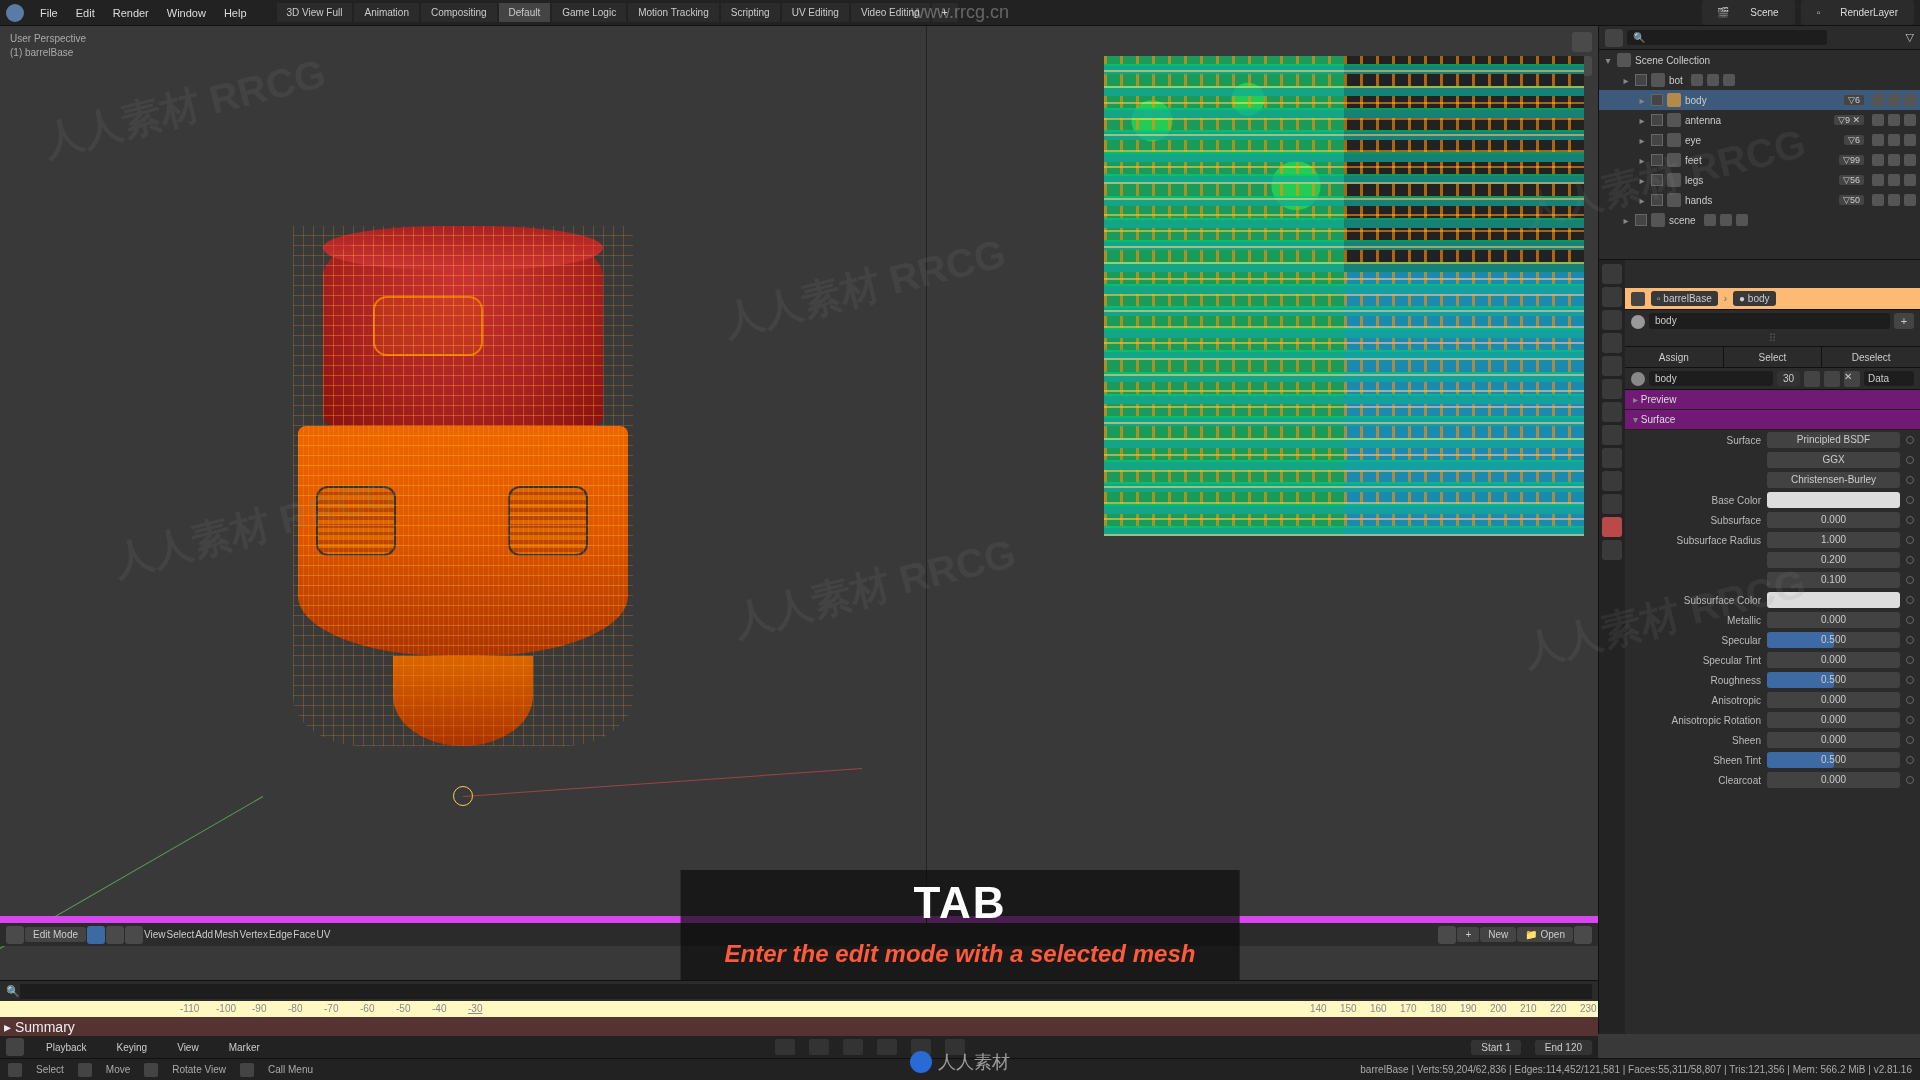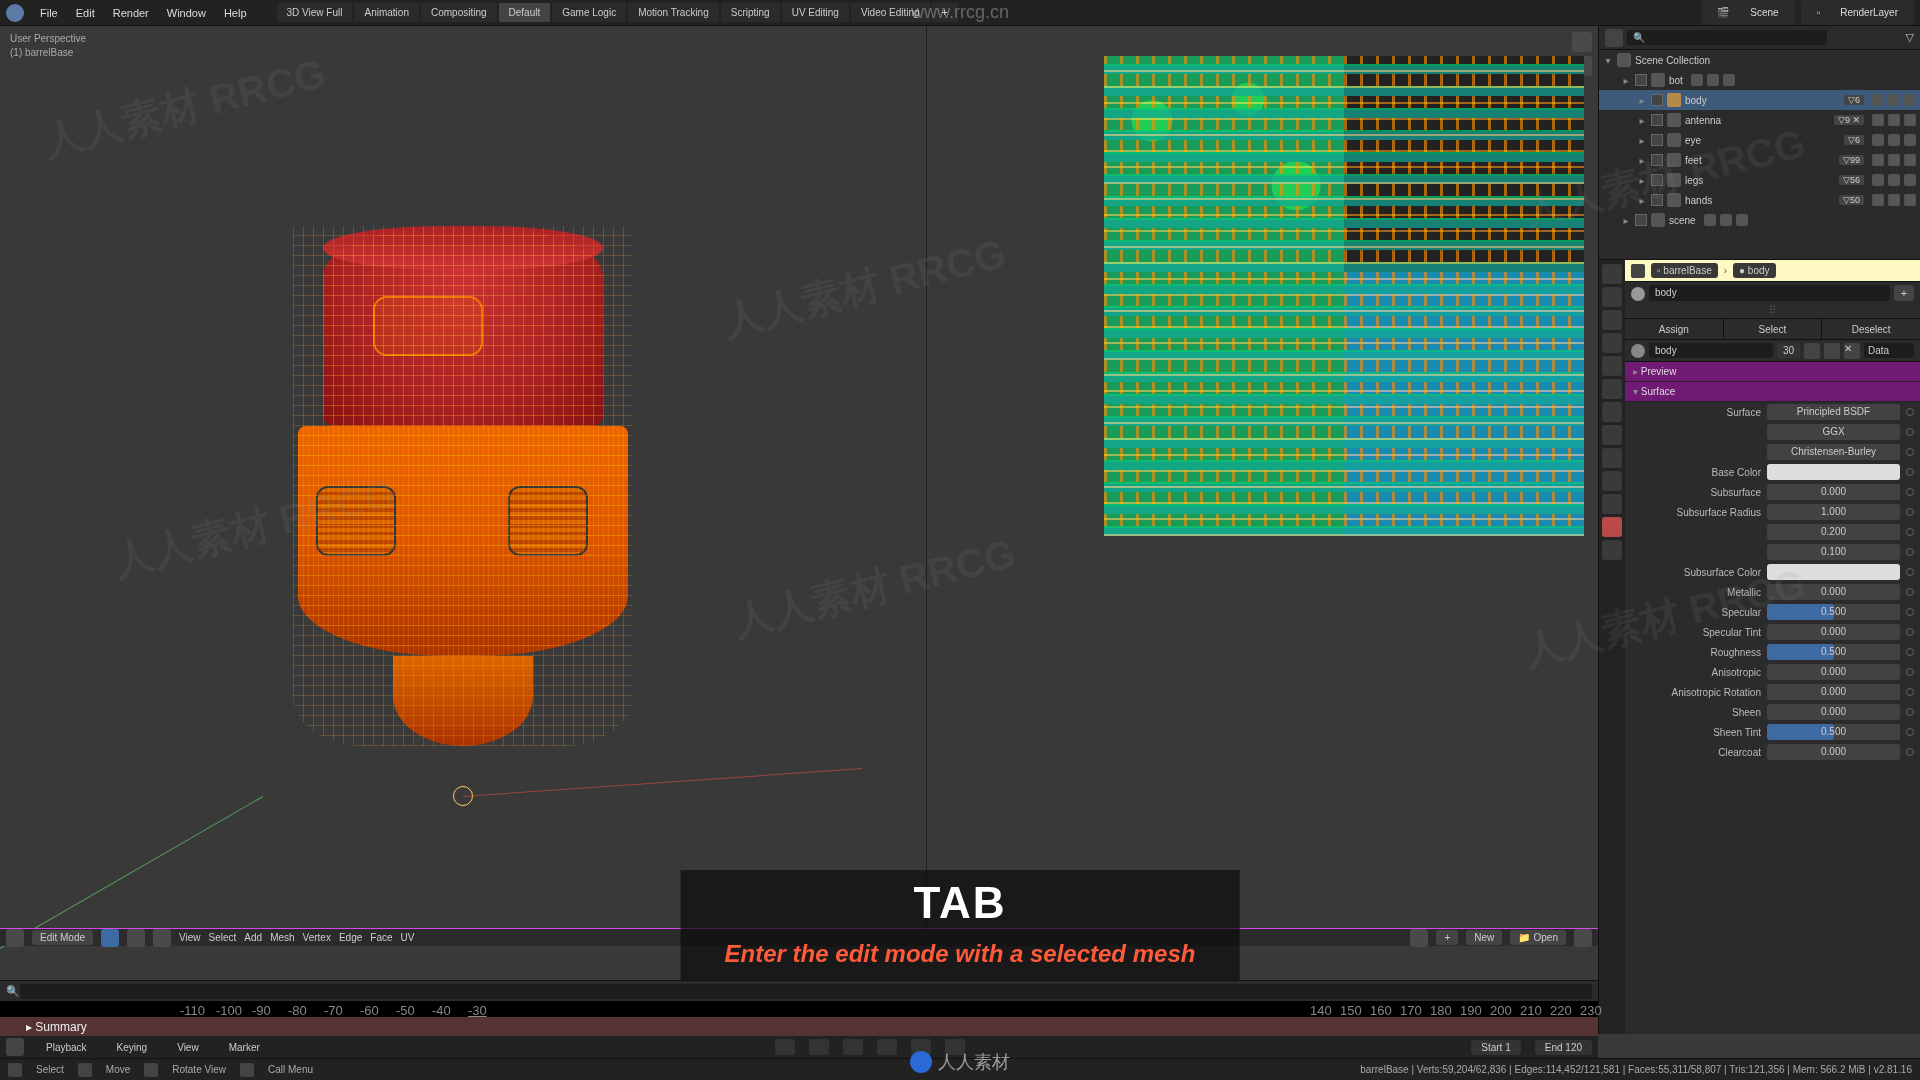--- a/index.html
+++ b/index.html
@@ -53,32 +53,32 @@
   repeating-linear-gradient(90deg, rgba(255,140,0,.9) 0 3px, transparent 3px 16px);
   opacity: .7; }
 .uv-overlay { position: absolute; inset: 0; background:
   repeating-linear-gradient(0deg, rgba(255,140,0,.8) 0 2px, transparent 2px 16px);
   mix-blend-mode: screen; opacity: .7; }
 .uv-tl { position: absolute; top: 0; left: 0; width: 50%; height: 45%; background:
   radial-gradient(circle at 20% 30%, #2c5 0 20px, transparent 21px),
   radial-gradient(circle at 60% 20%, #2c5 0 16px, transparent 17px),
   radial-gradient(circle at 80% 60%, #2c5 0 24px, transparent 25px); }
 
-.vp-toolbar { position: absolute; bottom: 0; left: 0; right: 0; height: 18px; background: #2b2b2b; display: flex; align-items: center; padding: 0 6px; gap: 8px; font-size: 10px; border-top: 1px solid #d946ef; }
+.vp-toolbar { position: absolute; bottom: 0; left: 0; right: 0; height: 30px; background: #2b2b2b; display: flex; align-items: center; padding: 0 6px; gap: 1px; font-size: 10px; border-top: 7px solid #d946ef; }
 .vp-toolbar .dd { background: #444; padding: 2px 8px; border-radius: 3px; }
 .vp-toolbar .ic { width: 18px; height: 18px; background: #4a4a4a; border-radius: 3px; }
 .vp-toolbar .ic.active { background: #3d6aa3; }
 .vp-toolbar .btn-new { background: #444; padding: 2px 8px; border-radius: 3px; }
 
 .timeline { height: 56px; background: #2b2b2b; border-top: 1px solid #111; position: relative; }
 .tl-search { height: 20px; display: flex; align-items: center; padding: 0 6px; }
 .tl-search input { background: #1d1d1d; border: none; color: #aaa; font-size: 10px; padding: 2px 6px; width: 100%; outline: none; }
-.tl-ruler { height: 16px; background: #000000; position: relative; font-size: 13px; color: #888; }
+.tl-ruler { height: 16px; background: #fef9c3; position: relative; font-size: 10px; color: #888; }
 .tl-ruler span { position: absolute; top: 2px; }
-.tl-summary { height: 20px; background: #553333; padding-left: 26px; line-height: 20px; font-size: 12px; color: #eee; }
+.tl-summary { height: 20px; background: #553333; padding-left: 4px; line-height: 20px; font-size: 14px; color: #eee; }
 
 .tl-controls { height: 22px; background: #222; display: flex; align-items: center; padding: 0 6px; gap: 14px; font-size: 10px; }
 .tl-controls .dd { padding: 2px 8px; }
 .tl-controls .spacer { flex: 1; }
 .tl-controls .field { background: #333; padding: 2px 10px; border-radius: 3px; }
 .tl-controls .pbtn { width: 20px; height: 16px; background: #333; border-radius: 2px; }
 
 .right-panel { width: 322px; background: #2b2b2b; border-left: 1px solid #111; display: flex; flex-direction: column; height: 1008px; }
 .outliner { height: 210px; border-bottom: 1px solid #111; overflow: hidden; }
 .out-row { display: flex; align-items: center; height: 20px; padding: 0 4px; gap: 4px; font-size: 10px; }
@@ -89,21 +89,21 @@
 .out-row .ic.mesh { background: #b48a4a; }
 .out-row .badge { background: #444; padding: 0 4px; border-radius: 2px; margin-left: auto; font-size: 9px; display: flex; align-items: center; gap: 2px; }
 .out-row .vis { display: flex; gap: 4px; margin-left: 4px; }
 .out-row .vis i { width: 12px; height: 12px; background: #555; border-radius: 2px; display: block; }
 
 .props { flex: 1; display: flex; }
 .props-tabs { width: 26px; background: #232323; display: flex; flex-direction: column; gap: 3px; padding: 4px 3px; }
 .props-tabs .t { width: 20px; height: 20px; background: #3a3a3a; border-radius: 3px; }
 .props-tabs .t.active { background: #ba4a4a; }
 .props-body { flex: 1; display: flex; flex-direction: column; overflow: hidden; }
-.props-header { height: 22px; display: flex; align-items: center; padding: 0 6px; gap: 6px; background: #fef9c3; border-bottom: 1px solid #111; font-size: 10px; }
+.props-header { height: 22px; display: flex; align-items: center; padding: 0 6px; gap: 6px; background: #fdba74; border-bottom: 1px solid #111; font-size: 10px; margin-top: 28px; }
 .props-header .pill { background: #383838; padding: 2px 6px; border-radius: 3px; }
 .props-search { height: 22px; padding: 3px 6px; display: flex; gap: 4px; }
 .props-search .sbox { flex: 1; background: #1d1d1d; border-radius: 3px; padding: 2px 6px; font-size: 10px; }
 .props-search .add { width: 20px; background: #444; border-radius: 3px; display: flex; align-items: center; justify-content: center; }
 
 .mat-btns { display: flex; height: 22px; border-top: 1px solid #111; border-bottom: 1px solid #111; }
 .mat-btns div { flex: 1; text-align: center; line-height: 22px; font-size: 10px; border-right: 1px solid #111; }
 .mat-btns div:last-child { border-right: none; }
 .mat-row { height: 22px; display: flex; align-items: center; padding: 0 6px; gap: 4px; font-size: 10px; border-bottom: 1px solid #111; }
 .mat-row .sw { width: 14px; height: 14px; background: #888; border-radius: 50%; }

